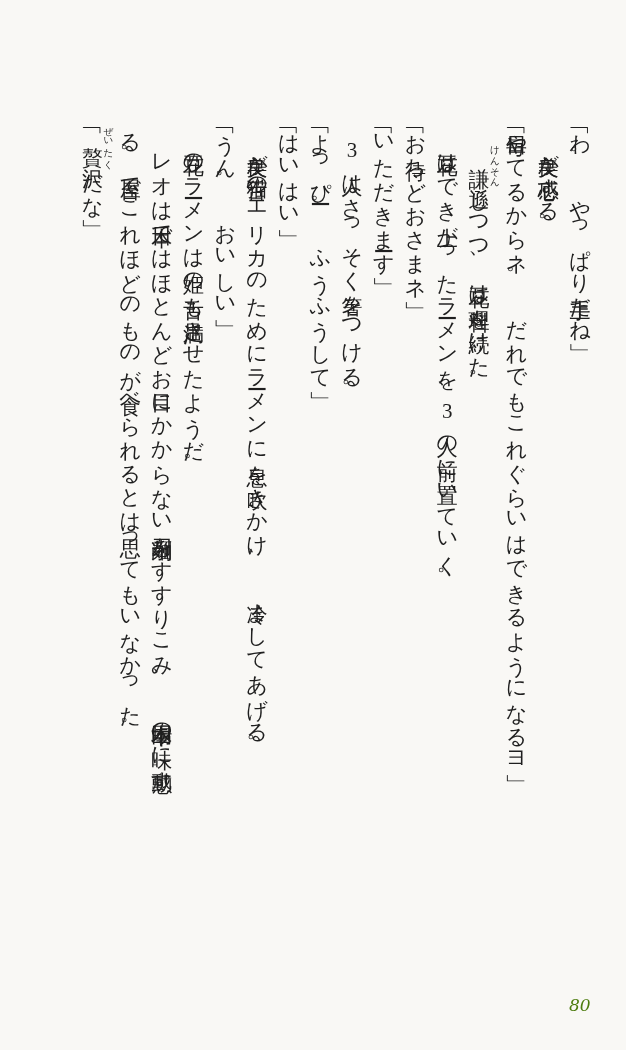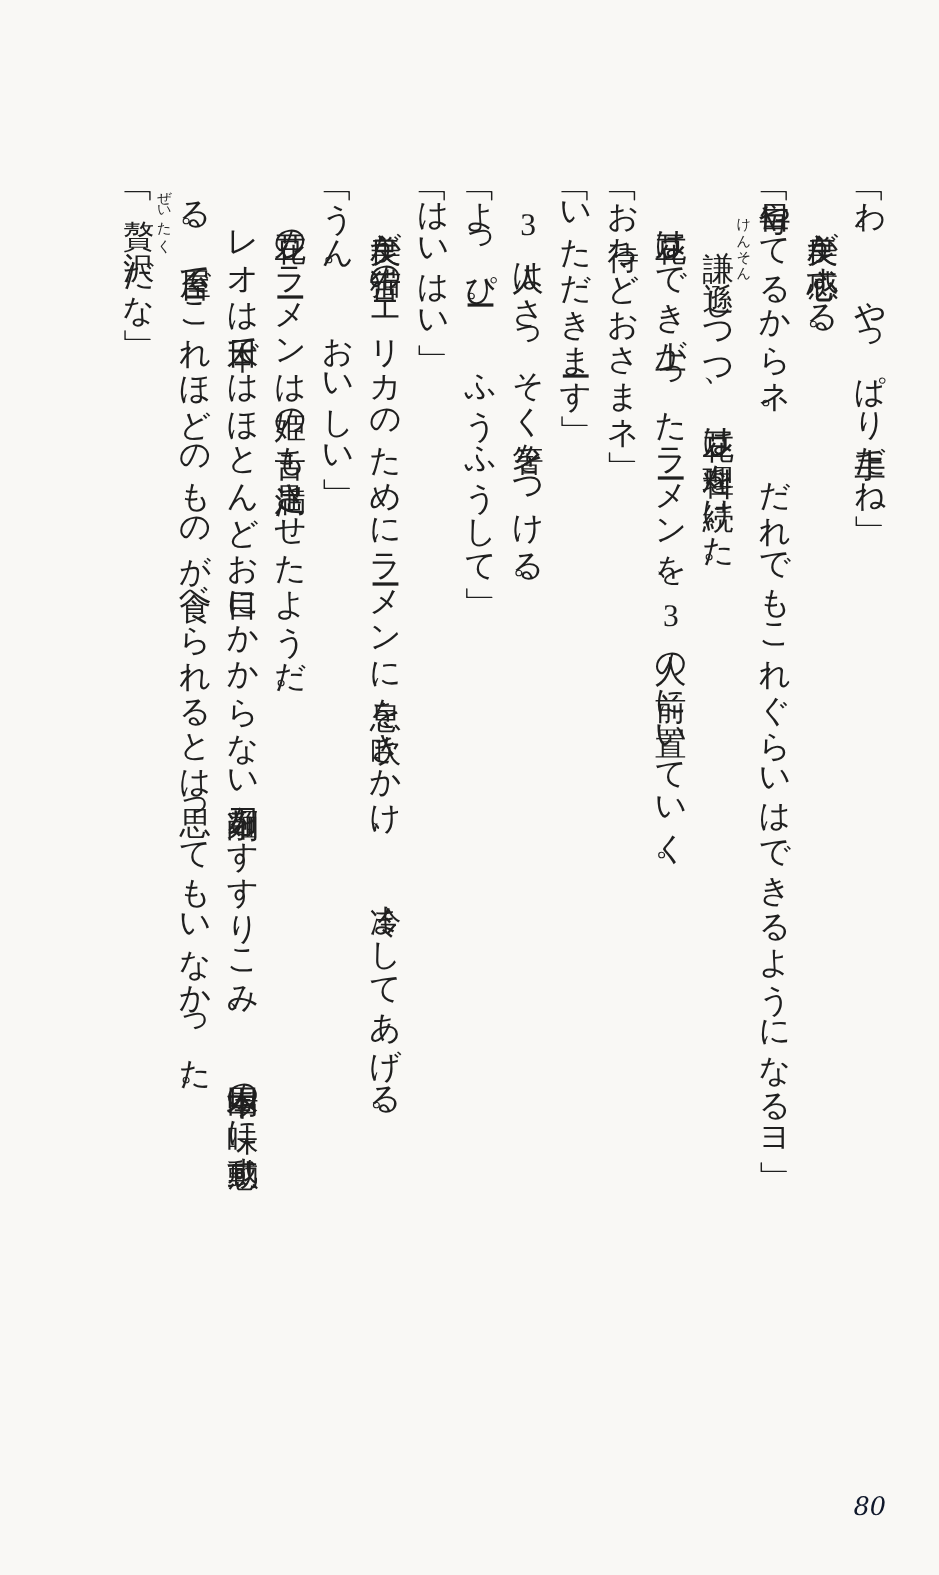--- a/index.html
+++ b/index.html
@@ -50,21 +50,21 @@
   }
   .tcy {
     text-combine-upright: all;
   }
   .page-number {
     position: absolute;
     left: 569px;
     top: 995px;
     font-size: 17px;
     font-style: italic;
-    color: #0f172a;
+    color: #4d7c0f;
     font-family: "DejaVu Serif", "Liberation Serif", serif;
   }
 </style>
 </head>
 <body>
 
 <div class="book-page" style="background: rgb(249, 248, 245);">
   <div class="text-block" id="text-block" style="color: rgb(31, 31, 31);">
       <p class="text-line dialogue">「わ。　やっぱり上手だね」</p>
       <p class="text-line narrative">良美が感心する。</p>

